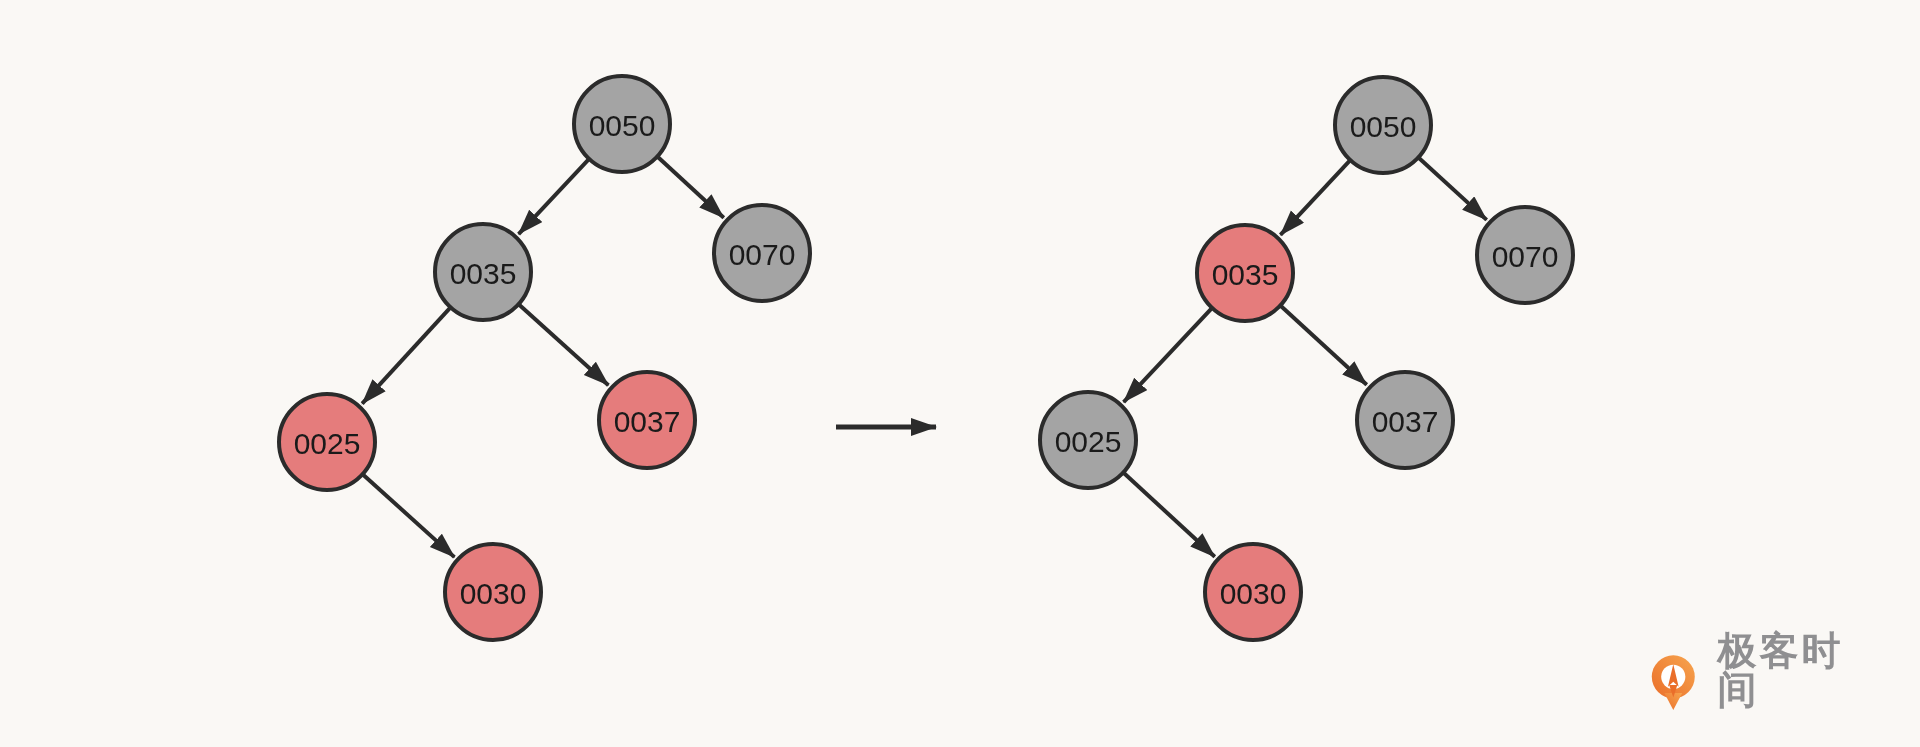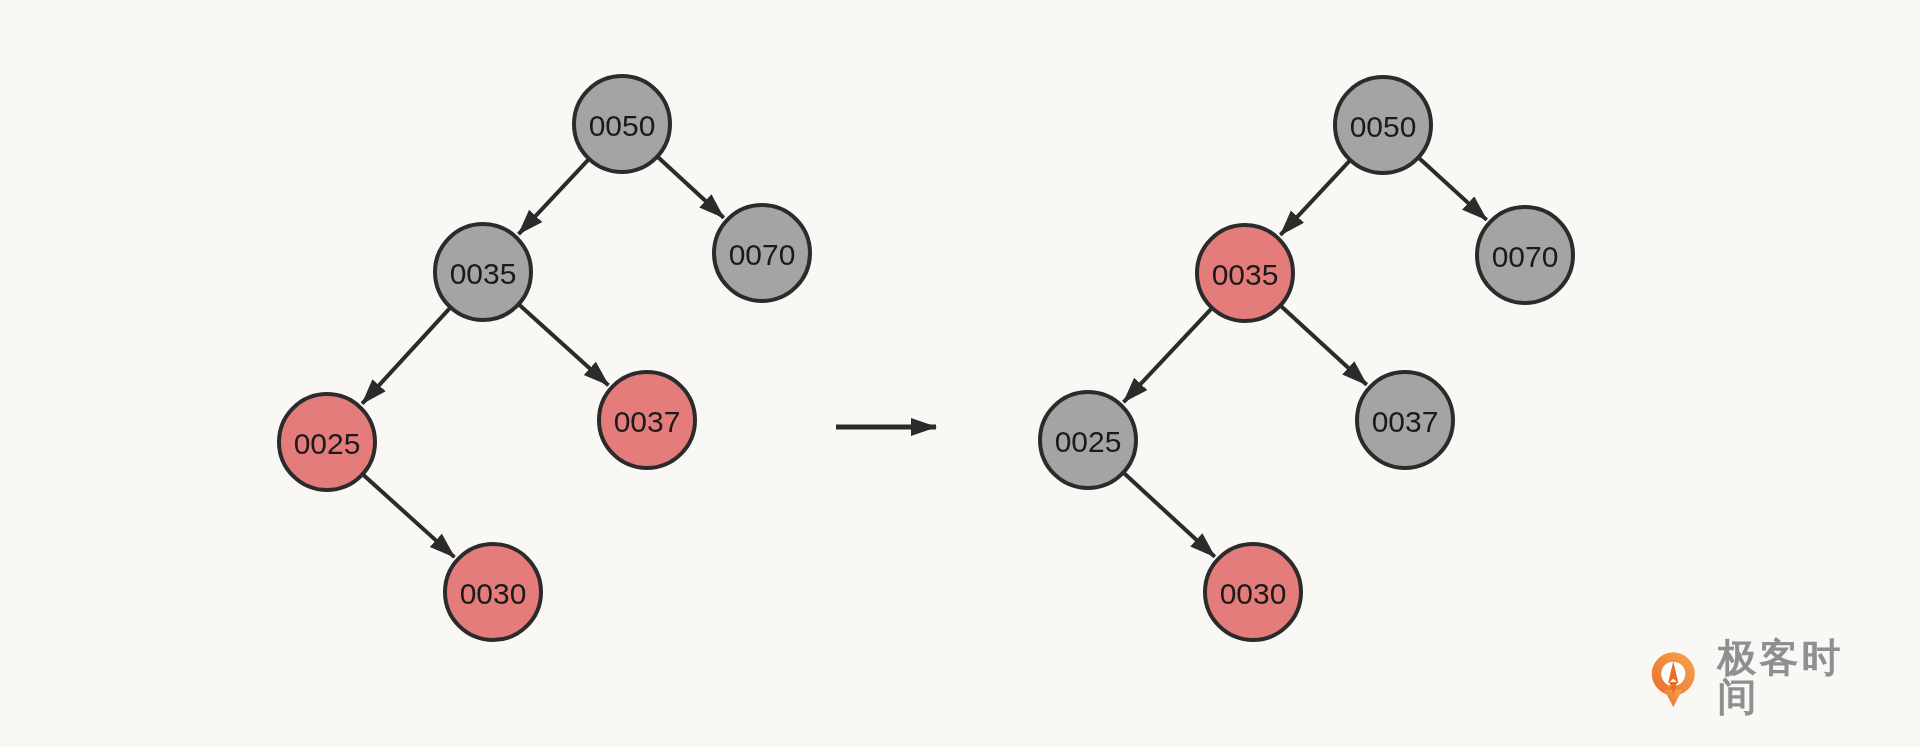--- a/index.html
+++ b/index.html
@@ -23,21 +23,21 @@
   .node-circle { stroke: var(--stroke); stroke-width: 4; }
   .node-label {
     font-family: "Liberation Sans", "DejaVu Sans", sans-serif;
     font-size: 30px; font-weight: 500;
     fill: var(--label);
     text-anchor: middle; dominant-baseline: central;
   }
   #arrowhead path { fill: var(--stroke); }
   .logo {
     position: absolute; left: 1650px; top: 645px;
-    display: flex; align-items: center; gap: 21px;
+    display: flex; align-items: flex-end; gap: 21px;
     height: 72px;
   }
   .logo-text {
     font-size: 39px; font-weight: 600;
     color: var(--logo-text);
     letter-spacing: 3px;
     line-height: 1;
     padding-bottom: 8px;
   }
 </style>

